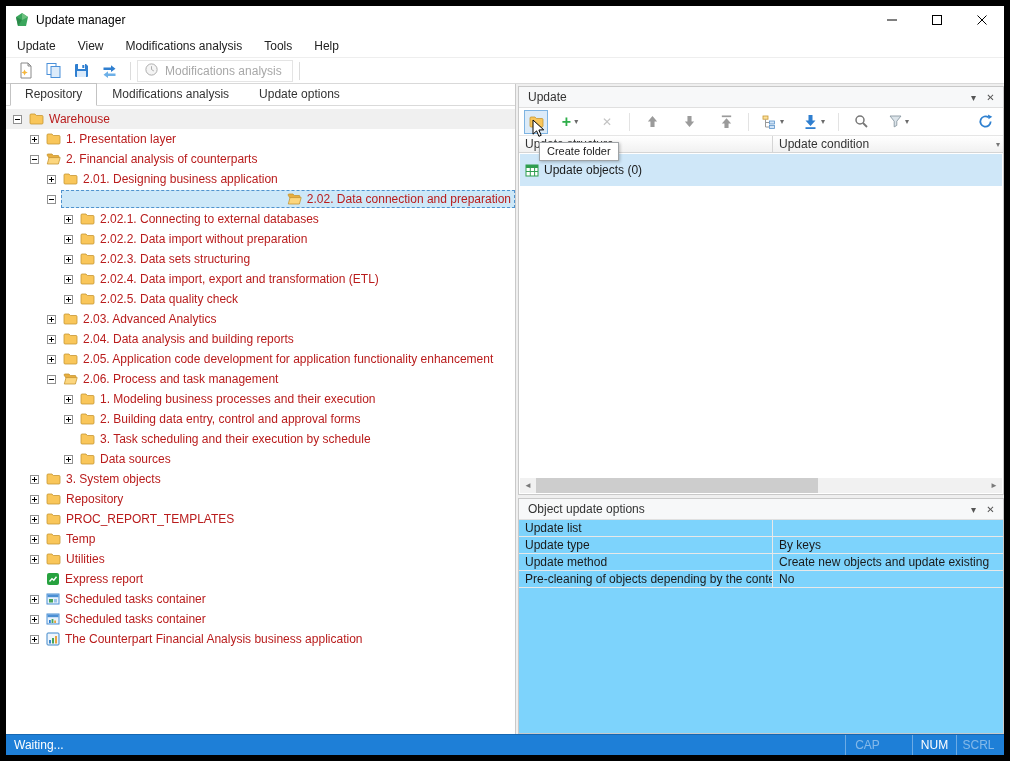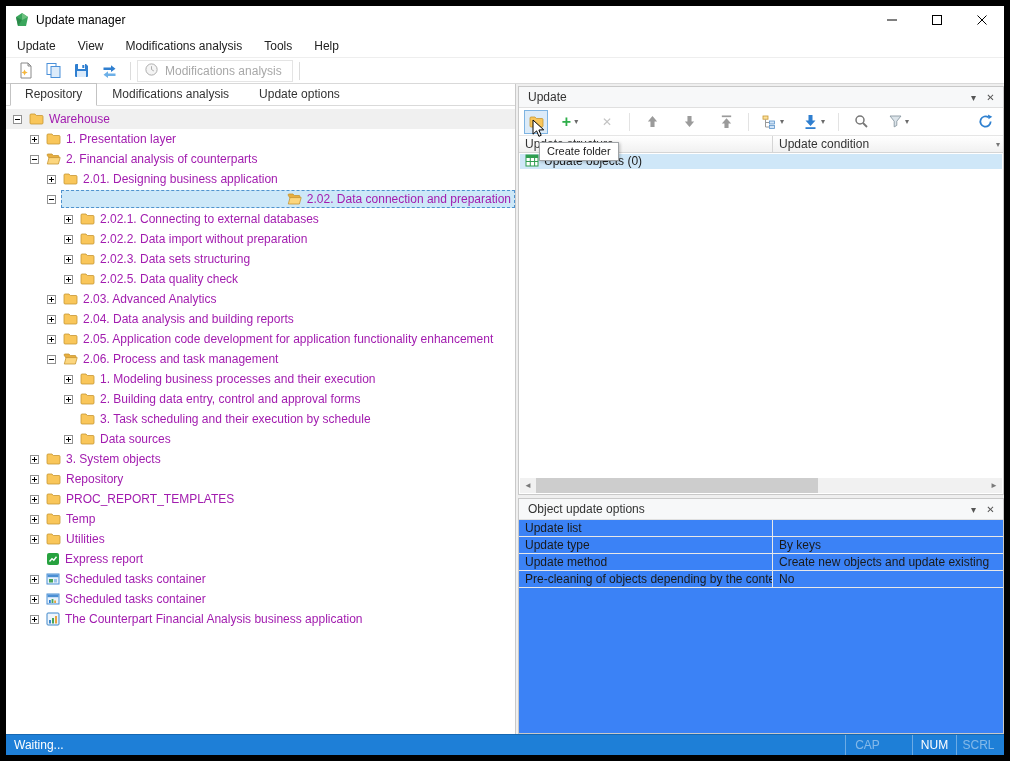--- a/index.html
+++ b/index.html
@@ -32,21 +32,21 @@
   .tab.active { background:#fff; border:1px solid #c3c3c3; border-bottom:1px solid #fff; }
   .treearea { position:absolute; top:23px; left:0; right:0; bottom:0; background:#fff; overflow:hidden; padding-top:2px; }
 
   
   .tree-row { display:flex; align-items:center; height:20px; white-space:nowrap; }
   .tree-row.hdr { background:#f0f0f0; }
   .exp { width:11px; min-width:11px; display:flex; align-items:center; justify-content:center; margin-right:4px; }
   .selwrap { display:flex; align-items:center; flex:1; border:1px solid transparent; padding:1px 3px 1px 1px; height:18px; }
   .selwrap.on { background:#cde8f8; border:1px dashed #4f93ce;justify-content:flex-end; }
   .ticon { display:flex; margin-right:5px; }
-  .tlabel { color:#a21caf; }
+  .tlabel { color:#b91c1c; }
 
   
   .rightpane { position:absolute; left:512px; right:0; top:0; bottom:0; }
   .panel { position:absolute; left:0; right:0; background:#fff; border:1px solid #c9c9c9; }
   .panel-update { top:2px; height:409px; }
   .panel-options { top:414px; bottom:0; }
   .phead { height:21px; display:flex; align-items:center; padding:0 4px 0 9px; background:#f7f8f9; border-bottom:1px solid #e0e0e0; color:#333; }
   .phead .spacer { flex:1; }
   .pbtn { width:17px; height:16px; display:flex; align-items:center; justify-content:center; color:#555; font-size:10px; }
 
@@ -60,33 +60,33 @@
   .psep { width:1px; height:18px; background:#e3e3e3; margin:0 10px 0 -3px; }
   .refresh-right { margin-left:auto; margin-right:2px; }
 
   
   .colheader { height:17px; display:flex; background:linear-gradient(#ffffff,#f1f1f1); border-bottom:1px solid #d5d5d5; position:relative; color:#333; }
   .colcell { padding:1px 6px; display:flex; align-items:center; }
   .colcell.c0 { width:253px; }
   .colcell.c1 { flex:1; border-left:1px solid #d5d5d5; }
   .colcaret { position:absolute; right:3px; top:4px; font-size:8px; color:#777; }
   .ulist { position:absolute; top:67px; left:1px; right:1px; bottom:17px; background:#fff; overflow:hidden; }
-  .urow { height:15px; display:flex; padding-left:5px; }
+  .urow { height:32px; display:flex; align-items:center; padding-left:5px; }
   .urow.sel { background:#cfe7f8; }
   .uicon { display:flex; margin-right:5px; }
 
   
   .hscroll { position:absolute; left:1px; right:1px; bottom:1px; height:15px; background:#f1f1f1; display:flex; }
   .harrow { width:16px; height:15px; display:flex; align-items:center; justify-content:center; color:#7a7a7a; font-size:8px; }
   .htrack { position:relative; flex:1; }
   .hthumb { position:absolute; left:0; top:0; width:282px; height:15px; background:#cdcdcd; }
   .harrow.right { margin-left:auto; }
 
   
-  .otable { position:absolute; top:21px; left:0; right:0; bottom:0; background:#3b82f6; overflow:hidden; }
+  .otable { position:absolute; top:21px; left:0; right:0; bottom:0; background:#7dd3fc; overflow:hidden; }
   .orow { display:grid; grid-template-columns:253px 1fr; height:17px; border-bottom:1px solid #e8e8e8; }
   .oname { padding:1px 6px; display:flex; align-items:center; white-space:nowrap; overflow:hidden; }
   .ovalue { padding:1px 6px; display:flex; align-items:center; border-left:1px solid #e8e8e8; white-space:nowrap; overflow:hidden; }
 
   
   .statusbar { position:absolute; left:0; right:0; bottom:0; height:21px; background:#1e7fd7; color:#fff; display:flex; align-items:center; padding-left:8px; border-top:1px solid #1668b3; }
   .sinds { margin-left:auto; display:flex; height:100%; align-items:stretch; margin-right:4px; }
   .sind { display:flex; align-items:center; justify-content:center; width:44px; color:rgba(255,255,255,0.45); border-left:1px solid rgba(255,255,255,0.35); }
   .sind.on { color:#ffffff;margin-left:23px; }
 
@@ -337,20 +337,38 @@
                 <line x1="2" y1="4.5" x2="7" y2="4.5" stroke="#000"></line>
                 <line x1="4.5" y1="2" x2="4.5" y2="7" stroke="#000"></line>
               </svg>
             </span>
             <span class="selwrap">
               <span class="ticon">
                 <svg width="15" height="12" viewBox="0 0 15 12">
                   <path d="M1 2c0-.6.4-1 1-1h4l1.3 1.5H13c.6 0 1 .4 1 1V10c0 .6-.4 1-1 1H2c-.6 0-1-.4-1-1z" fill="#f9c65a" stroke="#c79734" stroke-width=".8"></path>
                 </svg>
               </span>
+              <span class="tlabel">2.02.4. Data import, export and transformation (ETL)</span>
+            </span>
+          </div>
+          <div class="tree-row">
+            <span class="indent" style="width:57px"></span>
+            <span class="exp">
+              <svg width="9" height="9" viewBox="0 0 9 9">
+                <rect x="0.5" y="0.5" width="8" height="8" fill="#fff" stroke="#919191"></rect>
+                <line x1="2" y1="4.5" x2="7" y2="4.5" stroke="#000"></line>
+                <line x1="4.5" y1="2" x2="4.5" y2="7" stroke="#000"></line>
+              </svg>
+            </span>
+            <span class="selwrap">
+              <span class="ticon">
+                <svg width="15" height="12" viewBox="0 0 15 12">
+                  <path d="M1 2c0-.6.4-1 1-1h4l1.3 1.5H13c.6 0 1 .4 1 1V10c0 .6-.4 1-1 1H2c-.6 0-1-.4-1-1z" fill="#f9c65a" stroke="#c79734" stroke-width=".8"></path>
+                </svg>
+              </span>
               <span class="tlabel">2.02.5. Data quality check</span>
             </span>
           </div>
           <div class="tree-row">
             <span class="indent" style="width:40px"></span>
             <span class="exp">
               <svg width="9" height="9" viewBox="0 0 9 9">
                 <rect x="0.5" y="0.5" width="8" height="8" fill="#fff" stroke="#919191"></rect>
                 <line x1="2" y1="4.5" x2="7" y2="4.5" stroke="#000"></line>
                 <line x1="4.5" y1="2" x2="4.5" y2="7" stroke="#000"></line>

